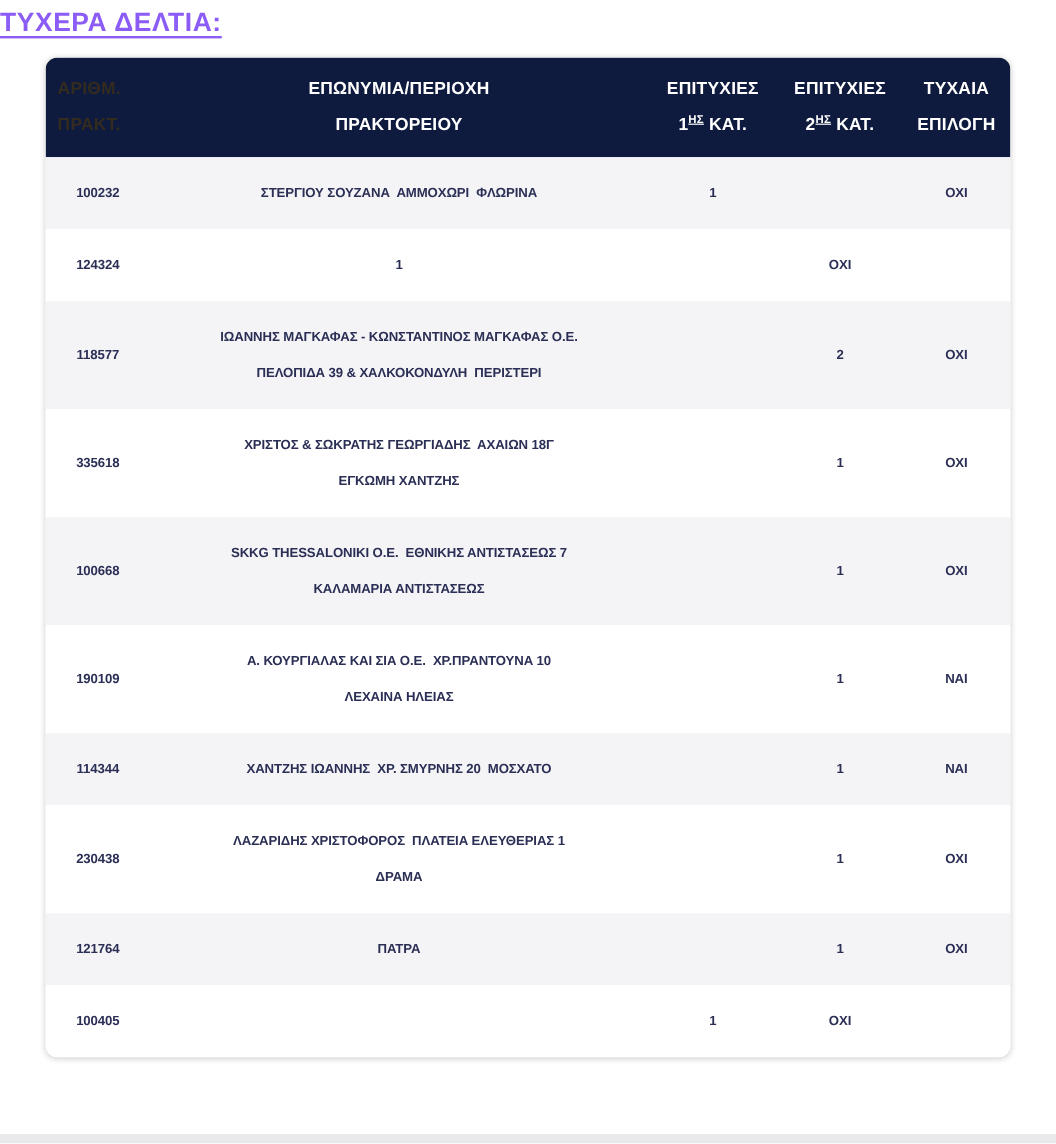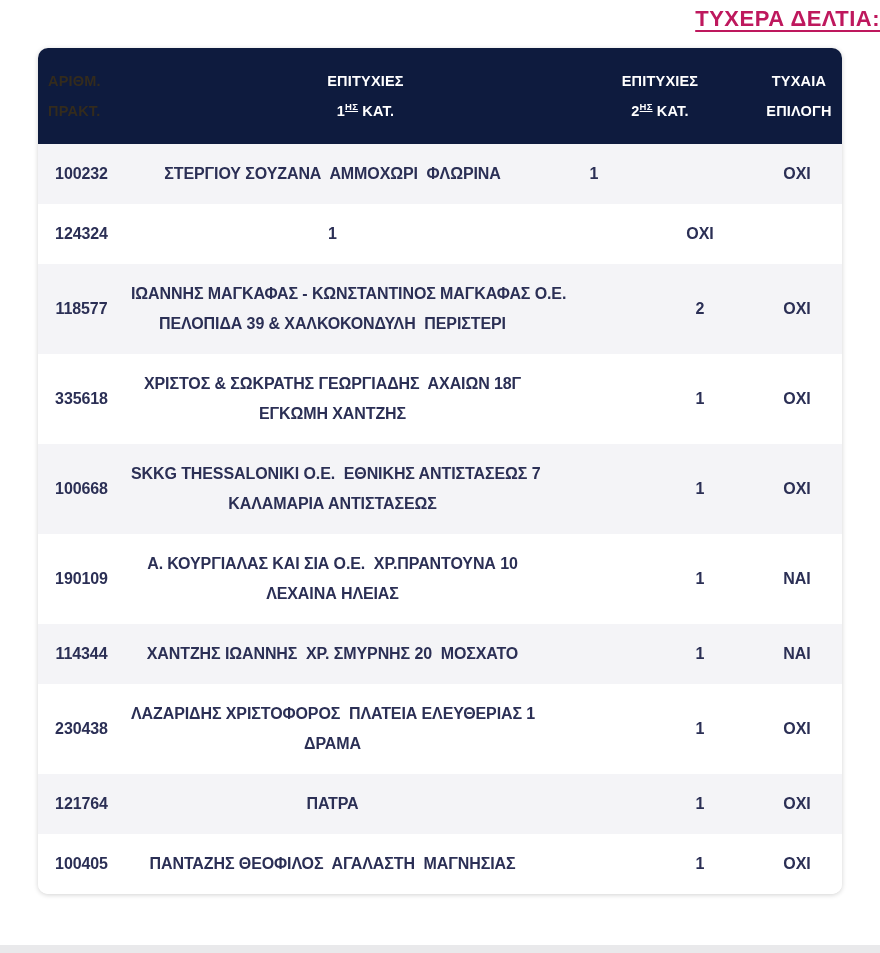--- a/index.html
+++ b/index.html
@@ -4,45 +4,44 @@
 <style>
   * { margin: 0; padding: 0; box-sizing: border-box; }
   html, body {
     width: 880px; height: 953px;
     background: #ffffff;
     font-family: "Liberation Sans", "DejaVu Sans", sans-serif;
     overflow: hidden;
     position: relative;
   }
   .page-title {
-    text-align: right;
+    text-align: left;
     margin-top: 6px;
     font-size: 22px;
     font-weight: 700;
     letter-spacing: 0.5px;
-    color: #be185d;
+    color: #8b5cf6;
     text-decoration: underline;
     text-decoration-thickness: 2px;
     text-underline-offset: 4px;
   }
   .lucky-table {
     position: absolute;
     left: 38px; top: 48px;
     width: 804px;
     border-radius: 10px;
     overflow: hidden;
     box-shadow: 0 1px 5px rgba(0,0,0,0.18);
     background: #ffffff;
   }
   .thead {
     display: grid;
     grid-template-columns: 87px 415px 108px 104px 90px;
     background: #0e1b3e;
-    height: 96px;
-    gap: 33px;
+    height: 83px;
   }
   .th {
     display: flex;
     flex-direction: column;
     justify-content: center;
     align-items: center;
     gap: 9px;
     color: #ffffff;
     font-size: 14.5px;
     font-weight: 700;
@@ -65,21 +64,21 @@
   .row {
     display: grid;
     grid-template-columns: 87px 415px 108px 104px 90px;
     align-items: center;
     background: #ffffff;
     min-height: 60px;
   }
   .row:nth-child(odd) { background: #f4f4f7; }
   .cell {
     color: #2b2f55;
-    font-size: 16px;
+    font-size: 11px;
     font-weight: 700;
     text-align: center;
     letter-spacing: -0.1px;
     white-space: pre;
   }
   .cell-name {
     padding: 15px 6px;
     white-space: normal;
   }
   .name-line {
@@ -98,20 +97,24 @@
 
 <h1 class="page-title">ΤΥΧΕΡΑ ΔΕΛΤΙΑ:</h1>
 
 <div class="lucky-table">
   <div class="thead">
     <div class="th col-num">
       <span>ΑΡΙΘΜ.</span>
       <span>ΠΡΑΚΤ.</span>
     </div>
     <div class="th">
+      <span>ΕΠΩΝΥΜΙΑ/ΠΕΡΙΟΧΗ</span>
+      <span>ΠΡΑΚΤΟΡΕΙΟΥ</span>
+    </div>
+    <div class="th">
       <span>ΕΠΙΤΥΧΙΕΣ</span>
       <span><span>1</span><span class="sup">ΗΣ</span><span class="pre"> ΚΑΤ.</span></span>
     </div>
     <div class="th">
       <span>ΕΠΙΤΥΧΙΕΣ</span>
       <span><span>2</span><span class="sup">ΗΣ</span><span class="pre"> ΚΑΤ.</span></span>
     </div>
     <div class="th">
       <span>ΤΥΧΑΙΑ</span>
       <span>ΕΠΙΛΟΓΗ</span>
@@ -196,23 +199,20 @@
     <div class="cell">121764</div>
     <div class="cell cell-name">
           <div class="name-line">ΠΑΤΡΑ</div>
         </div>
     <div class="cell"></div>
     <div class="cell">1</div>
     <div class="cell">ΟΧΙ</div>
   </div>
       <div class="row">
     <div class="cell">100405</div>
-    <div class="cell cell-name">
-          <div class="name-line">ΠΑΝΤΑΖΗΣ ΘΕΟΦΙΛΟΣ  ΑΓΑΛΑΣΤΗ  ΜΑΓΝΗΣΙΑΣ</div>
-        </div>
     <div class="cell"></div>
     <div class="cell">1</div>
     <div class="cell">ΟΧΙ</div>
   </div>
     </div>
 </div>
 
 <div class="bottom-strip"></div>
 
 </body></html>

